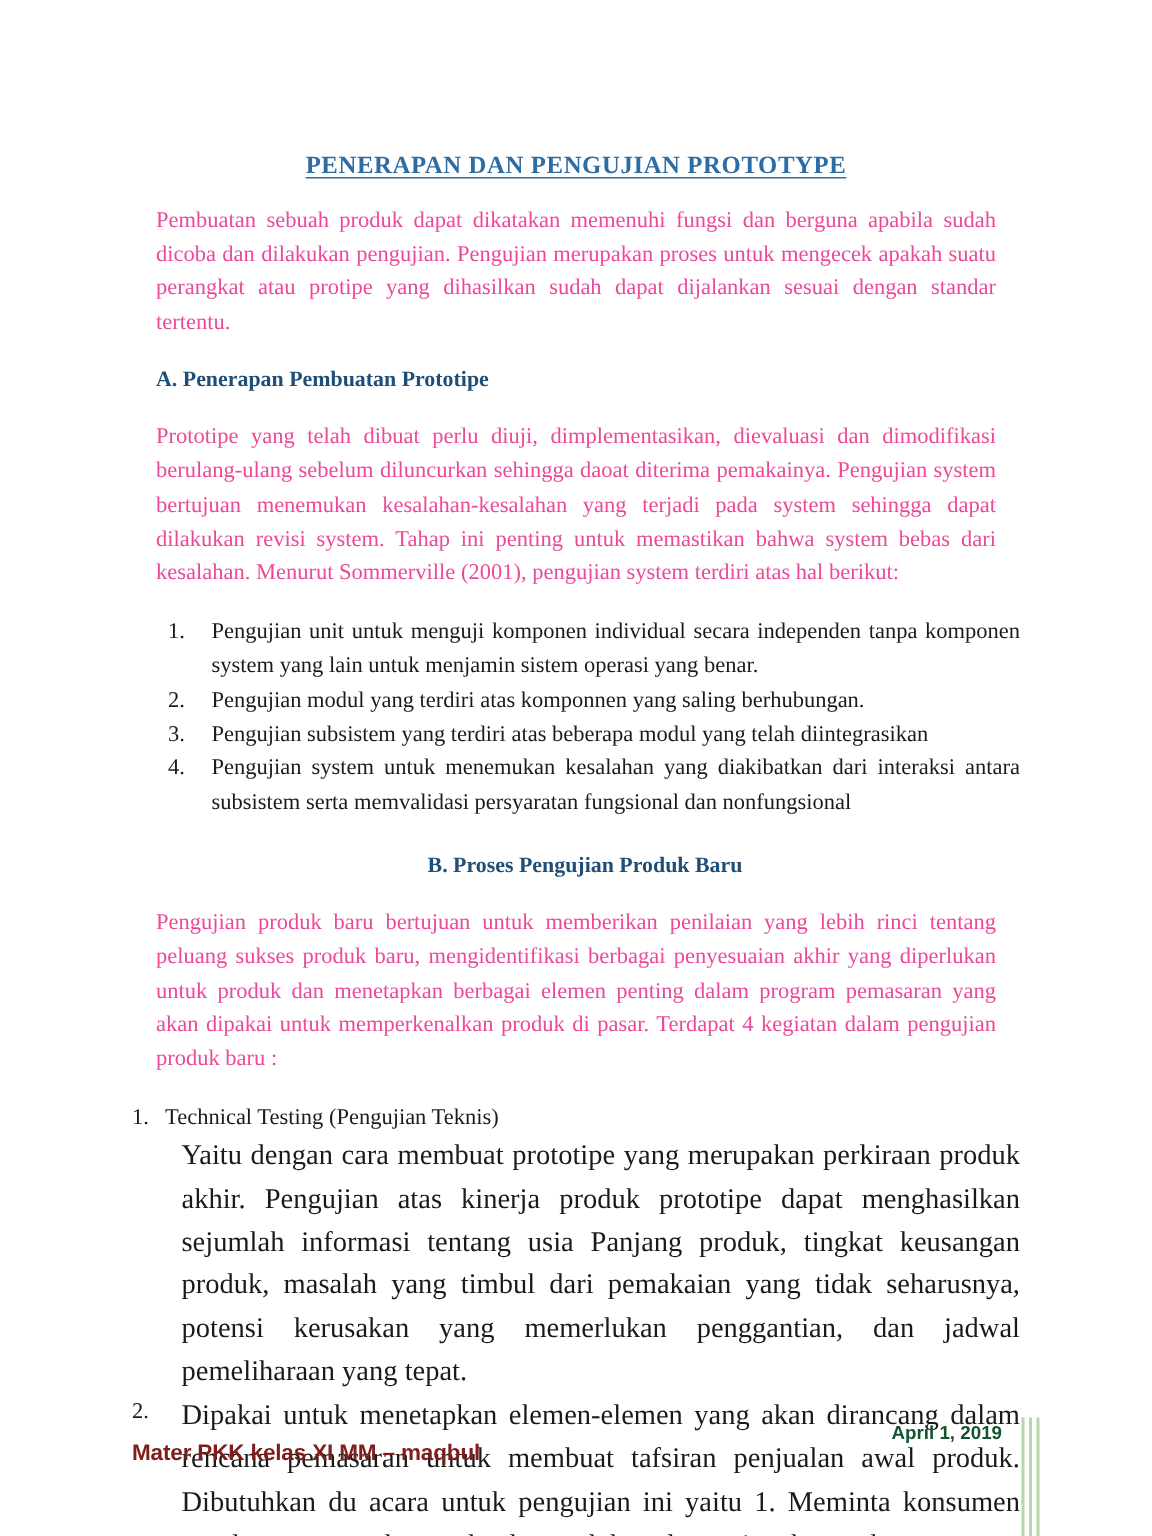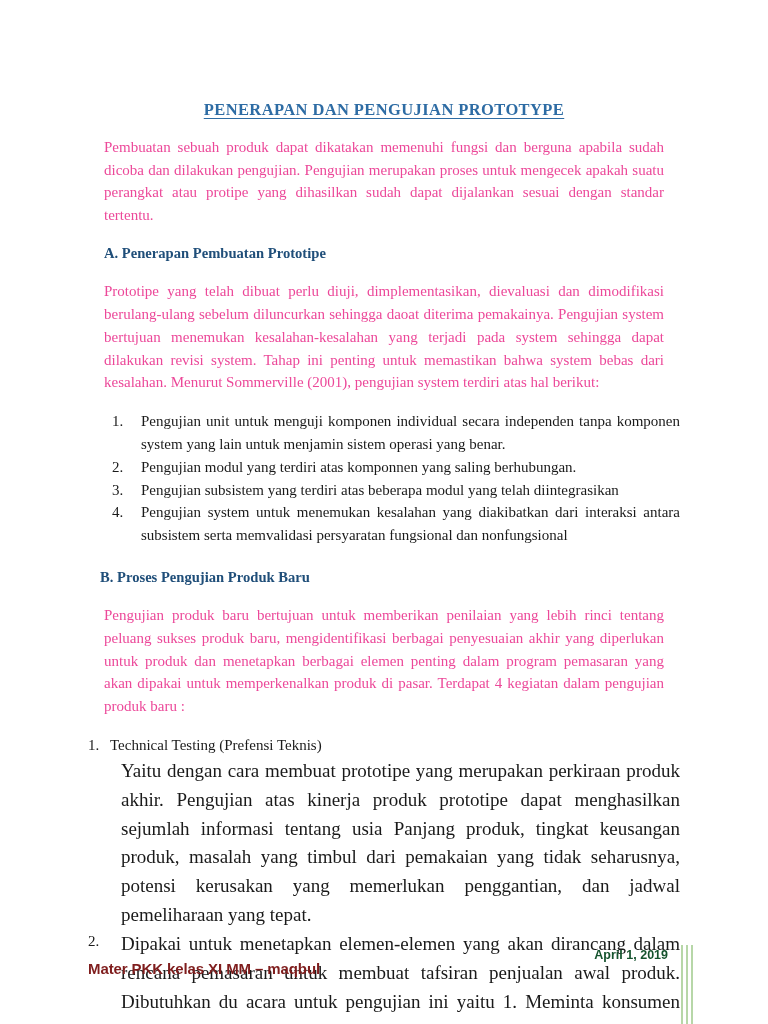--- a/index.html
+++ b/index.html
@@ -60,21 +60,21 @@
 
   
   .sec-head {
     font-weight: bold;
     font-size: 14.6px;
     color: #1f4e79;
     line-height: 1.45;
     margin: 0 0 1px 0;
   }
   .sec-head.a { margin-left: 16px; }
-  .sec-head.b { margin-left: 12px; margin-top: 16px; }
+  .sec-head.b { margin-left: 12px; margin-top: 16px; text-align: center; }
 
   
   .sec-a-body {
     margin-left: 24px;
     margin-bottom: 0px;
   }
 
   
   ol.list-a {
     margin: 0 0 0 24px;
@@ -218,21 +218,21 @@
     </div>
 
     <div class="sec-b-wrap">
       <div class="sec-head b">B. Proses Pengujian Produk Baru</div>
 
       <p class="body sec-b-body">Pengujian  produk baru bertujuan untuk memberikan penilaian yang lebih rinci tentang peluang sukses produk baru, mengidentifikasi berbagai penyesuaian akhir yang diperlukan untuk produk dan menetapkan berbagai elemen penting dalam program pemasaran yang akan dipakai untuk memperkenalkan produk di pasar. Terdapat 4 kegiatan dalam pengujian produk baru :</p>
 
       <ol class="list-b">
         <li>
           <span class="num">1.</span>
-          <div class="li-title">Technical Testing (Prefensi Teknis)</div>
+          <div class="li-title">Technical Testing (Pengujian Teknis)</div>
           <div class="li-para">Yaitu dengan cara membuat prototipe yang merupakan perkiraan produk akhir. Pengujian atas kinerja produk prototipe dapat menghasilkan sejumlah informasi tentang usia Panjang produk, tingkat keusangan produk, masalah yang timbul dari pemakaian yang tidak seharusnya, potensi kerusakan yang memerlukan penggantian, dan jadwal pemeliharaan yang tepat.</div>
         </li>
         <li>
           <span class="num">2.</span>
           <div class="li-para">Dipakai untuk menetapkan elemen-elemen yang akan dirancang dalam rencana pemasaran untuk membuat tafsiran penjualan awal produk. Dibutuhkan du acara  untuk pengujian ini yaitu 1. Meminta konsumen untuk menggunakan sebuah produk selama jangka waktu tertentu, kemudian meminta mereka menjawab beberapa pertanyaan yang berhubungan dengan prefensi dan kepuasan mereka; 2. Melaksanakan</div>
         </li>
       </ol>
     </div>
 
   </div>

